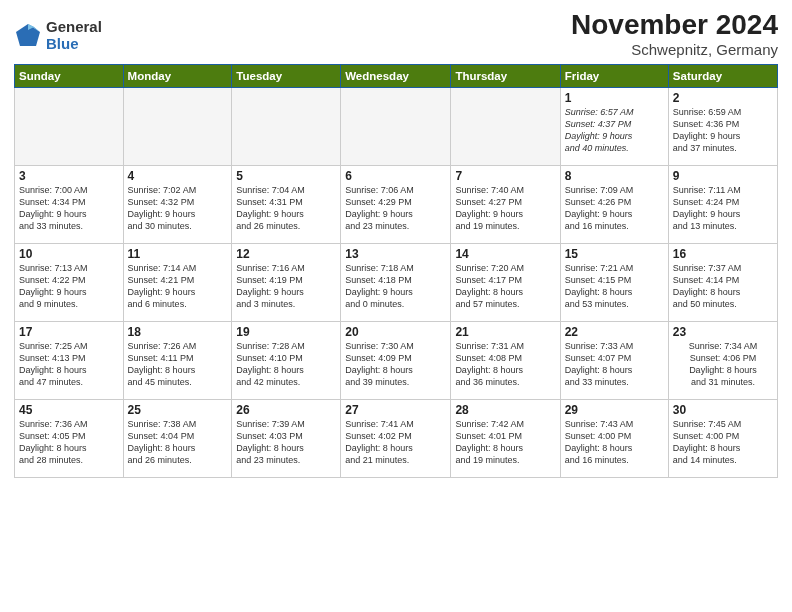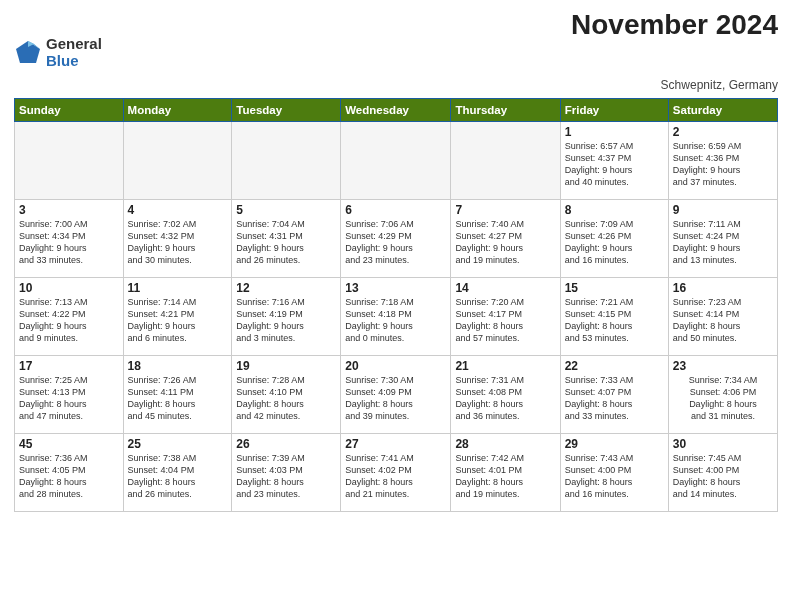--- a/index.html
+++ b/index.html
@@ -49,23 +49,22 @@
     .title-block {
       text-align: right;
     }
     .main-title {
       font-size: 28px;
       font-weight: bold;
       color: #222;
       line-height: 1.1;
     }
     .subtitle {
-      font-size: 12px;
+      font-size: 15px;
       color: #444;
-      margin-top: 37px;
     }
     .calendar {
       width: 100%;
       border-collapse: collapse;
     }
     .calendar th {
       background: #4d7c0f;
       color: #fff;
       font-size: 11.5px;
       font-weight: bold;
@@ -135,21 +134,21 @@
     </thead>
     <tbody id="calendar-body">
     <tr>
           <td class="empty"></td>
           <td class="empty"></td>
           <td class="empty"></td>
           <td class="empty"></td>
           <td class="empty"></td>
           <td>
             <span class="day-number">1</span>
-            <div class="day-info" style="white-space: pre-line;">Sunrise: 6:57 AM
+            <div class="day-info" style="white-space: pre-line; font-style: italic;">Sunrise: 6:57 AM
 Sunset: 4:37 PM
 Daylight: 9 hours
 and 40 minutes.</div>
           </td>
           <td>
             <span class="day-number">2</span>
             <div class="day-info" style="white-space: pre-line;">Sunrise: 6:59 AM
 Sunset: 4:36 PM
 Daylight: 9 hours
 and 37 minutes.</div>
@@ -244,21 +243,21 @@
           </td>
           <td>
             <span class="day-number">15</span>
             <div class="day-info" style="white-space: pre-line;">Sunrise: 7:21 AM
 Sunset: 4:15 PM
 Daylight: 8 hours
 and 53 minutes.</div>
           </td>
           <td>
             <span class="day-number">16</span>
-            <div class="day-info" style="white-space: pre-line;">Sunrise: 7:23 AM
+            <div class="day-info" style="white-space: pre-line;">Sunrise: 7:37 AM
 Sunset: 4:14 PM
 Daylight: 8 hours
 and 50 minutes.</div>
           </td>
         </tr>
         <tr>
           <td>
             <span class="day-number">17</span>
             <div class="day-info" style="white-space: pre-line;">Sunrise: 7:25 AM
 Sunset: 4:13 PM

